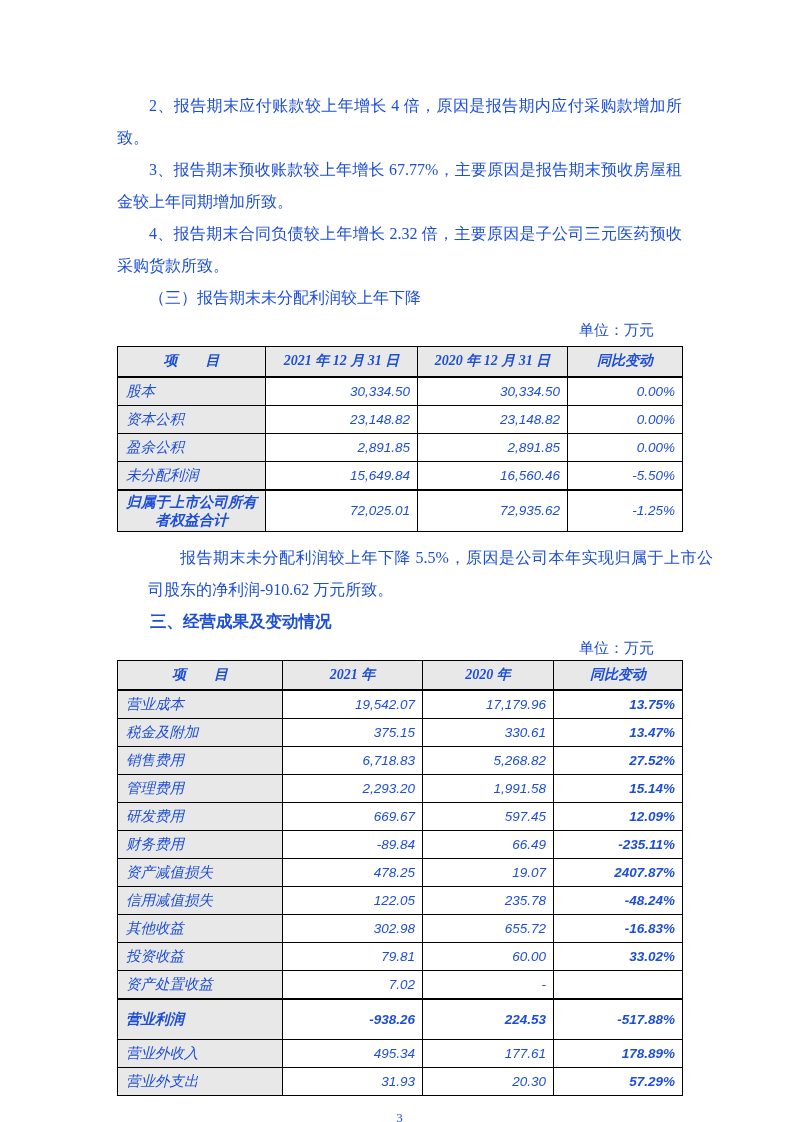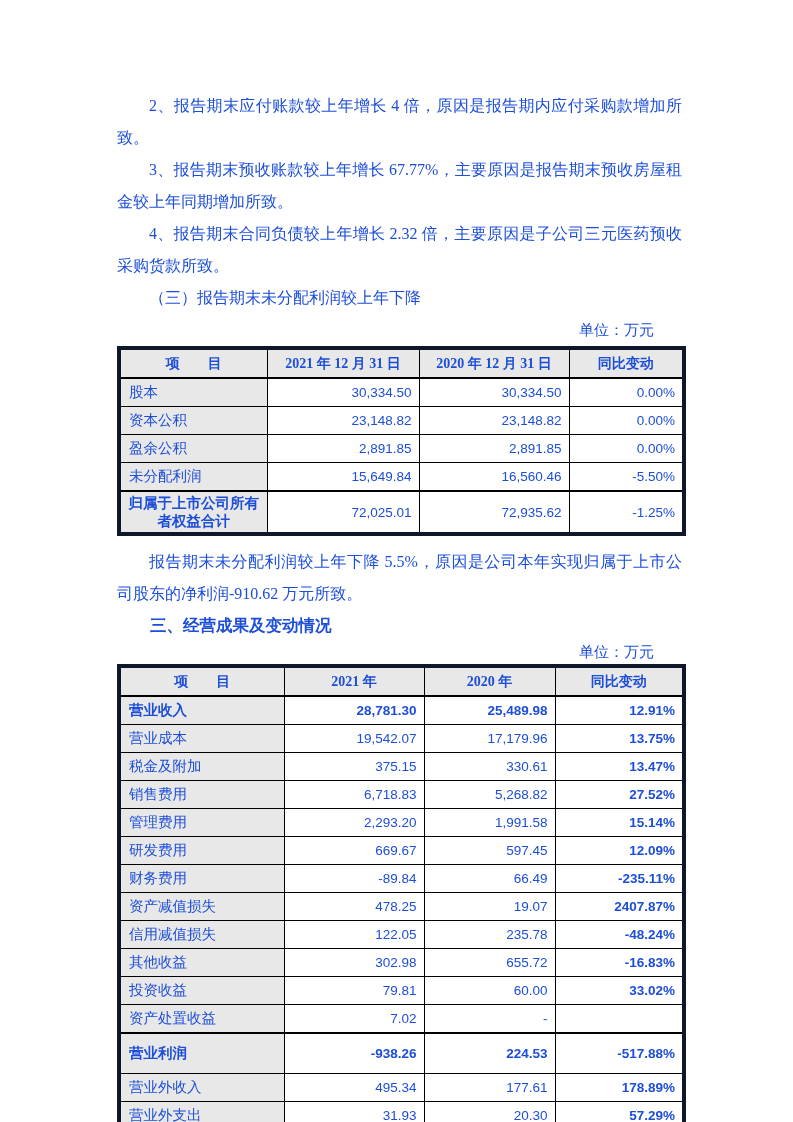--- a/index.html
+++ b/index.html
@@ -19,25 +19,26 @@
   }
   .section-heading {
     width:565px; font-size:16.5px; line-height:30px; text-indent:2em;
     font-weight:bold; font-family:"Liberation Sans","DejaVu Sans",sans-serif;
   }
   .unit-label {
     width:565px; text-align:right; padding-right:28px;
     font-size:15px; line-height:32px;
   }
   .unit-label.second { line-height:24px; }
-  .after-table { margin-top:10px; }
+  .after-table { margin-top:10px;margin-left:31px; }
 
   table.fin {
     width:565px; border-collapse:collapse; table-layout:fixed;
-    border:4px solid #0f172a;
+    border:1px solid #0f172a;
+    font-style:italic;
   }
   table.fin th, table.fin td { border:1px solid #000; overflow:hidden; }
   table.fin th {
     background:#e8e8e8; font-weight:bold; text-align:center;
     font-size:14px; height:30px; border-bottom-width:2px;
   }
   table.fin td { height:24px; vertical-align:middle; }
   table.t2 td { height:23px; }
   td.col-label {
     background:#e8e8e8; text-align:left; padding:0 4px 0 8px;
@@ -135,26 +136,20 @@
       </colgroup>
     <thead>
           <tr>
             <th>项　　目</th>
             <th>2021 年</th>
             <th>2020 年</th>
             <th>同比变动</th>
           </tr>
         </thead>
         <tbody>
-          <tr class="bold-label bold-values">
-            <td class="col-label">营业收入</td>
-            <td class="num">28,781.30</td>
-            <td class="num">25,489.98</td>
-            <td class="num pct">12.91%</td>
-          </tr>
           <tr>
             <td class="col-label">营业成本</td>
             <td class="num">19,542.07</td>
             <td class="num">17,179.96</td>
             <td class="num pct">13.75%</td>
           </tr>
           <tr>
             <td class="col-label">税金及附加</td>
             <td class="num">375.15</td>
             <td class="num">330.61</td>

